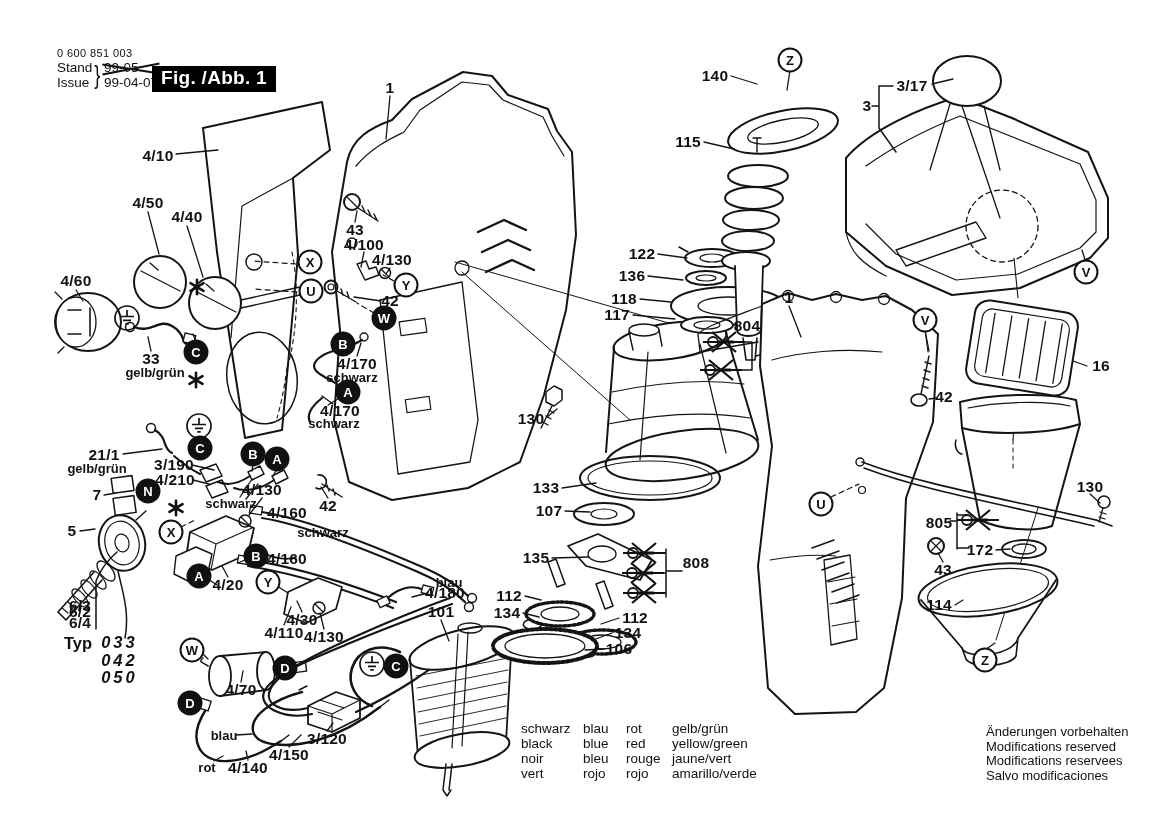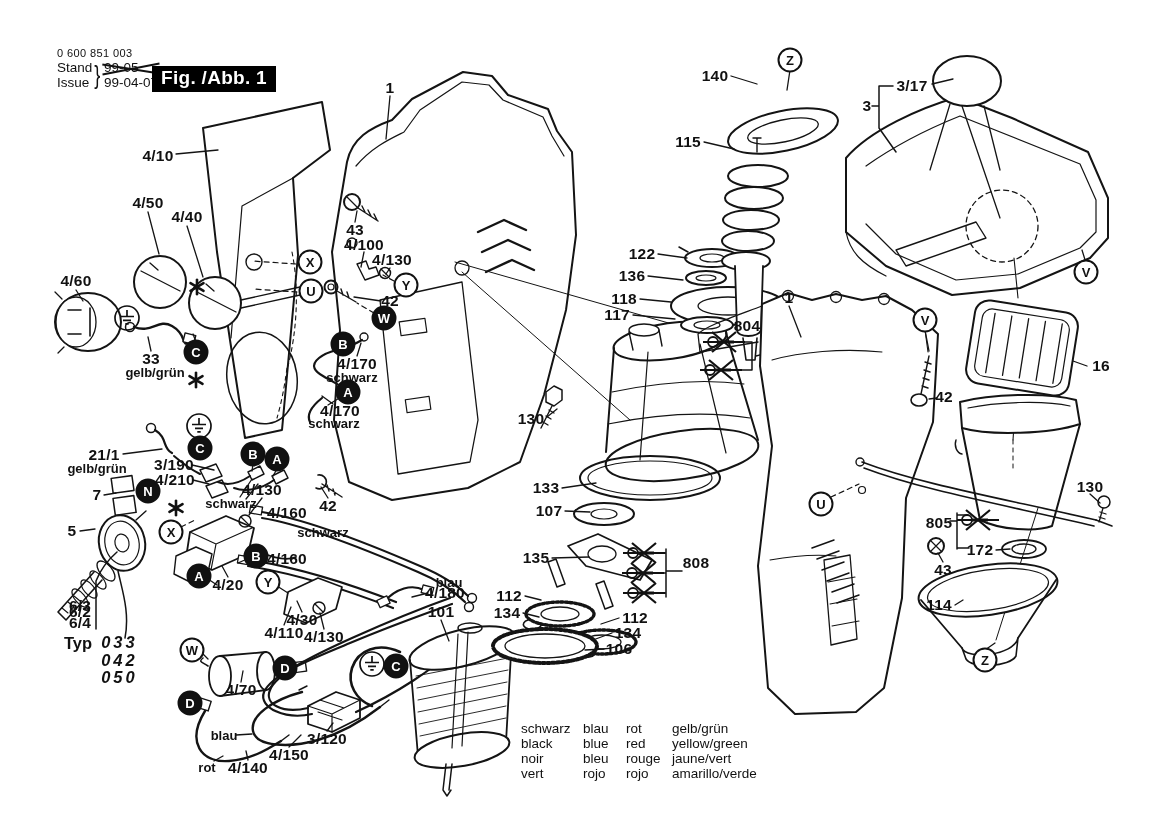--- a/index.html
+++ b/index.html
@@ -519,13 +519,19 @@
         <span>rojo</span>
       </div>
       <div class="col">
         <span>gelb/grün</span>
         <span>yellow/green</span>
         <span>jaune/vert</span>
         <span>amarillo/verde</span>
       </div>
     </div>
 
+  <div class="notices" id="notices">
+      <div>Änderungen vorbehalten</div>
+      <div>Modifications reserved</div>
+      <div>Modifications reservees</div>
+      <div>Salvo modificaciones</div>
+    </div>
 </div>
 
 </body></html>

